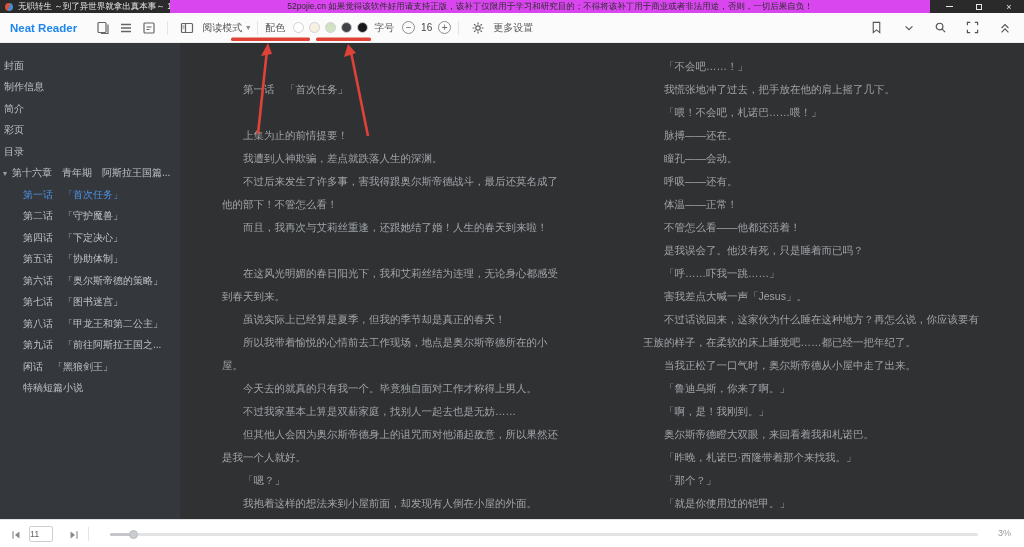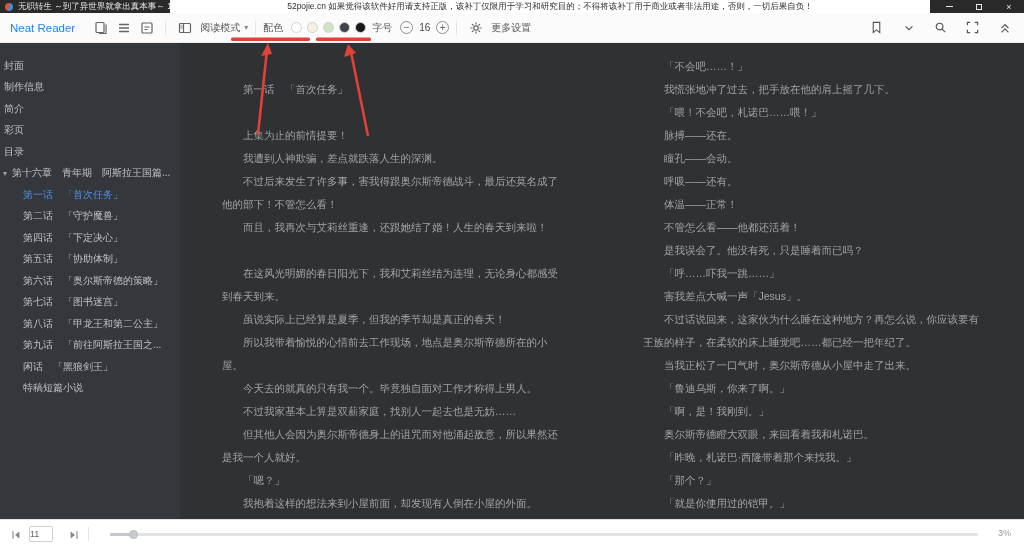--- a/index.html
+++ b/index.html
@@ -6,33 +6,33 @@
   html,body { width:1024px; height:547px; overflow:hidden;
     font-family:"Liberation Sans","DejaVu Sans",sans-serif; }
   .app { position:relative; width:1024px; height:547px; background:#2f3133; }
 
   
   .titlebar { position:absolute; left:0; top:0; width:1024px; height:13px; background:#2a2a2a; }
   .tb-left { position:absolute; left:5px; top:0; bottom:0; display:flex; align-items:center; gap:5px; }
   .app-icon { width:8px; height:8px; border-radius:50%;
     background:linear-gradient(110deg,#e05039 48%,#3f8fd2 52%); }
   .tb-title { color:#e6e6e6; font-size:8.5px; white-space:nowrap; }
-  .tb-notice { position:absolute; left:170px; right:94px; top:0; bottom:0; background:#ffffff;
+  .tb-notice { position:absolute; left:170px; right:94px; top:0; bottom:0; background:#d946ef;
     color:#2d2d2d; font-size:8.5px; display:flex; align-items:center; justify-content:center;
     white-space:nowrap; overflow:hidden; }
   .tb-controls { position:absolute; right:0; top:0; bottom:0; display:flex; }
   .tb-btn { width:30px; display:flex; align-items:center; justify-content:center;
     color:#e6e6e6; font-size:9px; cursor:pointer; }
   .min-glyph { display:block; width:7px; height:1px; background:#e6e6e6; }
   .max-glyph { display:block; width:6px; height:6px; border:1px solid #e6e6e6; }
 
   
   .toolbar { position:absolute; left:0; top:13px; width:1024px; height:30px; background:#fbfbfb;
     border-bottom:1px solid #ececec; display:flex; align-items:center; }
-  .brand { color:#1d86ee; font-weight:normal; font-size:11.5px; margin:0 14px 0 10px; cursor:pointer; }
+  .brand { color:#1d86ee; font-weight:bold; font-size:11.5px; margin:0 14px 0 10px; cursor:pointer; }
   .tool-ic { width:15px; height:15px; display:flex; align-items:center; justify-content:center;
     margin:0 4px; cursor:pointer; }
   .tool-ic svg { display:block; }
   .vdiv { width:1px; height:14px; background:#e4e4e4; margin:0 7px; }
   .tb-label { font-size:10px; color:#555; white-space:nowrap; }
   .mode-group { display:flex; align-items:center; gap:4px; cursor:pointer; }
   .dd-caret { font-size:8px; color:#888; }
   .swatch-row { display:flex; align-items:center; gap:5px; margin:0 6px 0 8px; }
   .swatch { width:11px; height:11px; border-radius:50%; border:1px solid #d2d2d2; cursor:pointer; }
   .fs-group { display:flex; align-items:center; gap:5px; margin-left:8px; }

